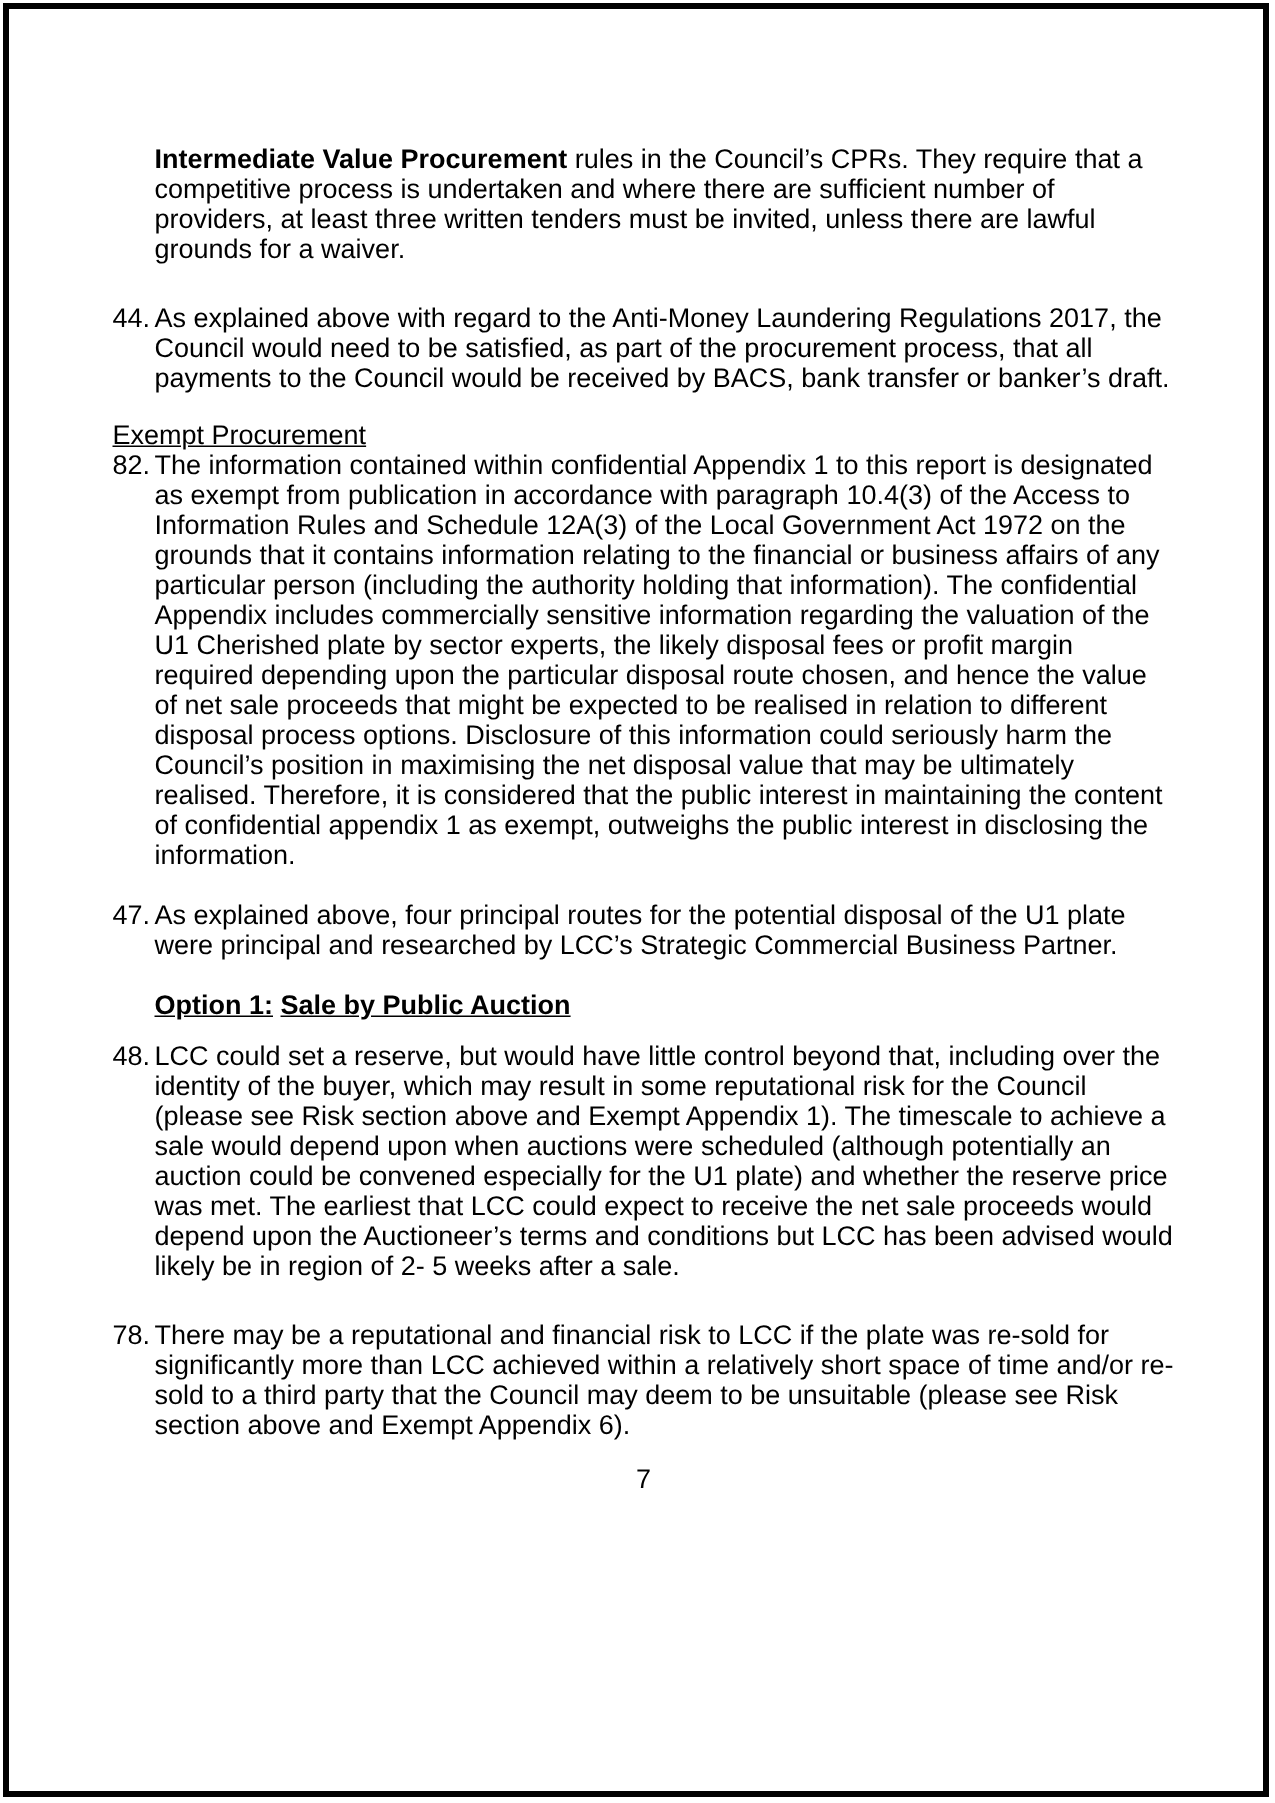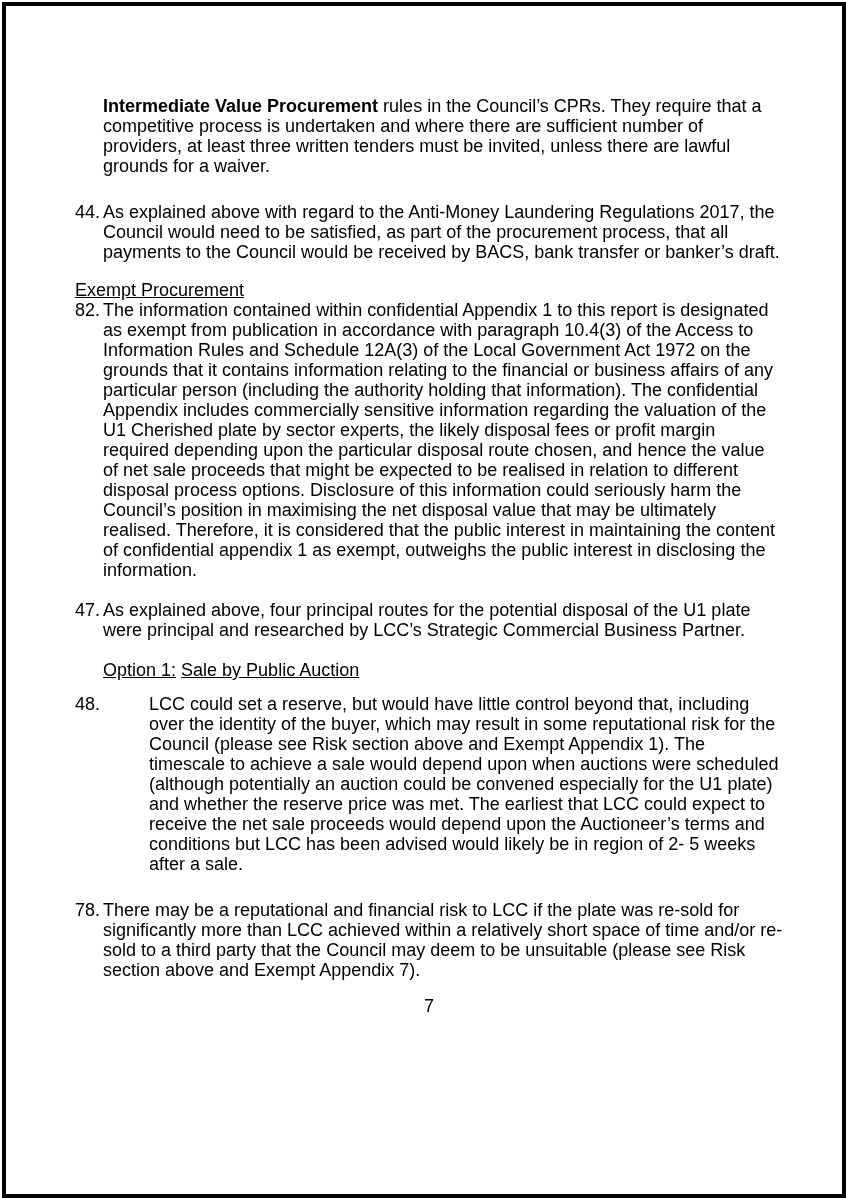--- a/index.html
+++ b/index.html
@@ -34,23 +34,23 @@
   .num-para .num { flex: 0 0 28px; }
   .num-para .txt { flex: 1 1 auto; }
   .intro { padding-left: 28px; }
   .b { font-weight: bold; }
   .u { text-decoration: underline; }
   .mt-20 { margin-top: 20px; }
   .mt-18 { margin-top: 18px; }
   .mt-42 { margin-top: 42px; }
   .mt-13 { margin-top: 13px; }
   .mt-6  { margin-top: 6px; }
-  .mt-14 { margin-top: 14px; gap: 46px; }
+  .mt-14 { margin-top: 14px; }
   .mt-26 { margin-top: 26px; justify-content: center; }
-  .option-head { padding-left: 28px; font-weight: normal; }
+  .option-head { padding-left: 28px; font-weight: bold; }
   .page-num { text-align: center; margin-top: 16px; }
 </style>
 </head>
 <body>
 
 <div class="page">
   <div class="frame"></div>
 
   <div class="content">
 
@@ -78,19 +78,19 @@
 
     <div class="option-head mt-20"><span class="u">Option 1:</span> <span class="u">Sale by Public Auction</span></div>
 
     <div class="num-para mt-14">
       <span class="num">48.</span>
       <span class="txt">LCC could set a reserve, but would have little control beyond that, including over the identity of the buyer, which may result in some reputational risk for the Council (please see Risk section above and Exempt Appendix 1). The timescale to achieve a sale would depend upon when auctions were scheduled (although potentially an auction could be convened especially for the U1 plate) and whether the reserve price was met. The earliest that LCC could expect to receive the net sale proceeds would depend upon the Auctioneer’s terms and conditions but LCC has been advised would likely be in region of 2- 5 weeks after a sale.</span>
     </div>
 
     <div class="num-para mt-26">
       <span class="num">78.</span>
-      <span class="txt">There may be a reputational and financial risk to LCC if the plate was re-sold for significantly more than LCC achieved within a relatively short space of time and/or re-sold to a third party that the Council may deem to be unsuitable (please see Risk section above and Exempt Appendix 7).</span>
+      <span class="txt">There may be a reputational and financial risk to LCC if the plate was re-sold for significantly more than LCC achieved within a relatively short space of time and/or re-sold to a third party that the Council may deem to be unsuitable (please see Risk section above and Exempt Appendix 6).</span>
     </div>
 
     <div class="page-num">7</div>
 
   </div>
 </div>
 
 </body></html>

